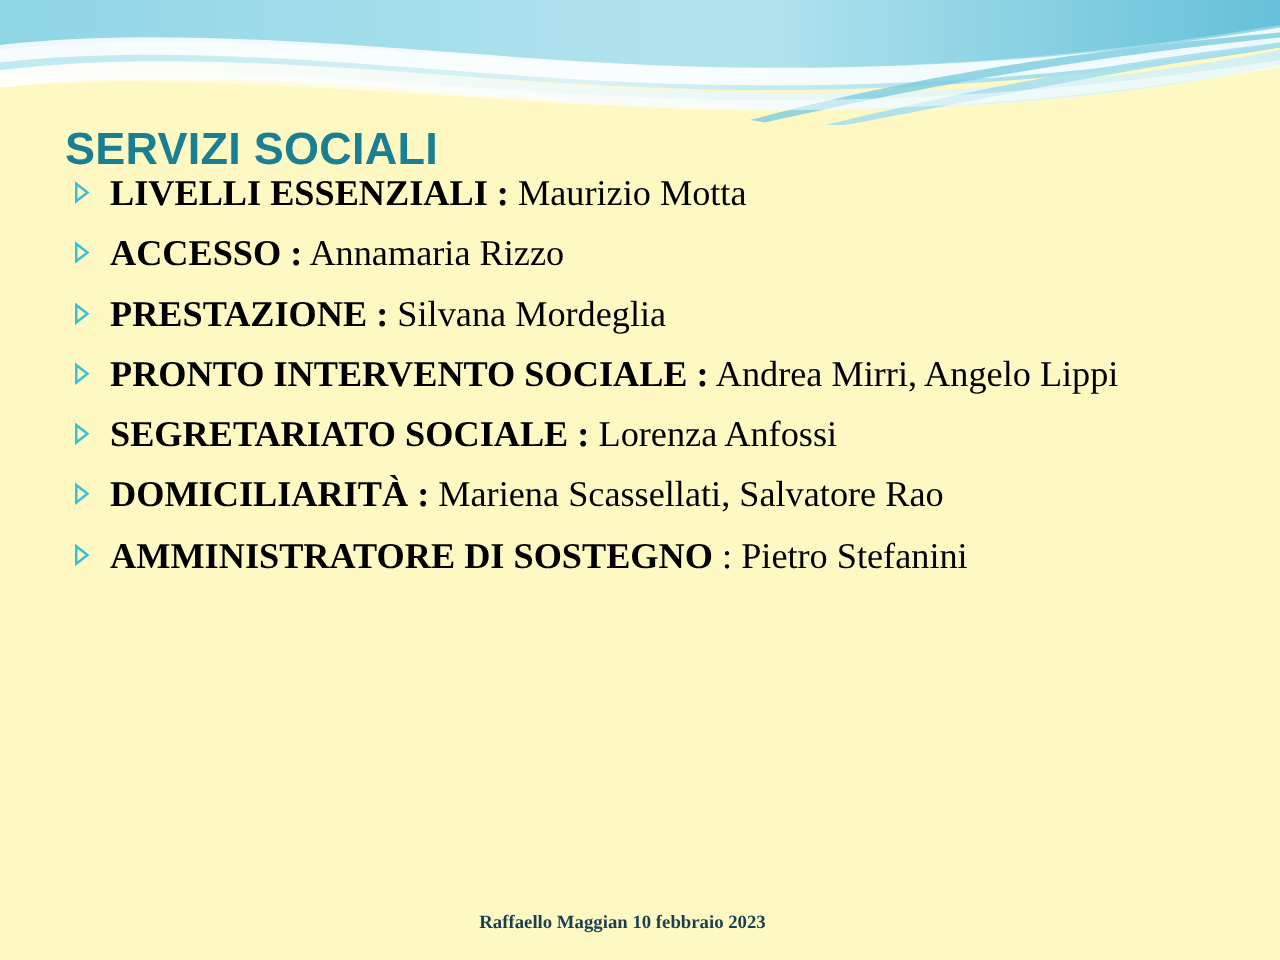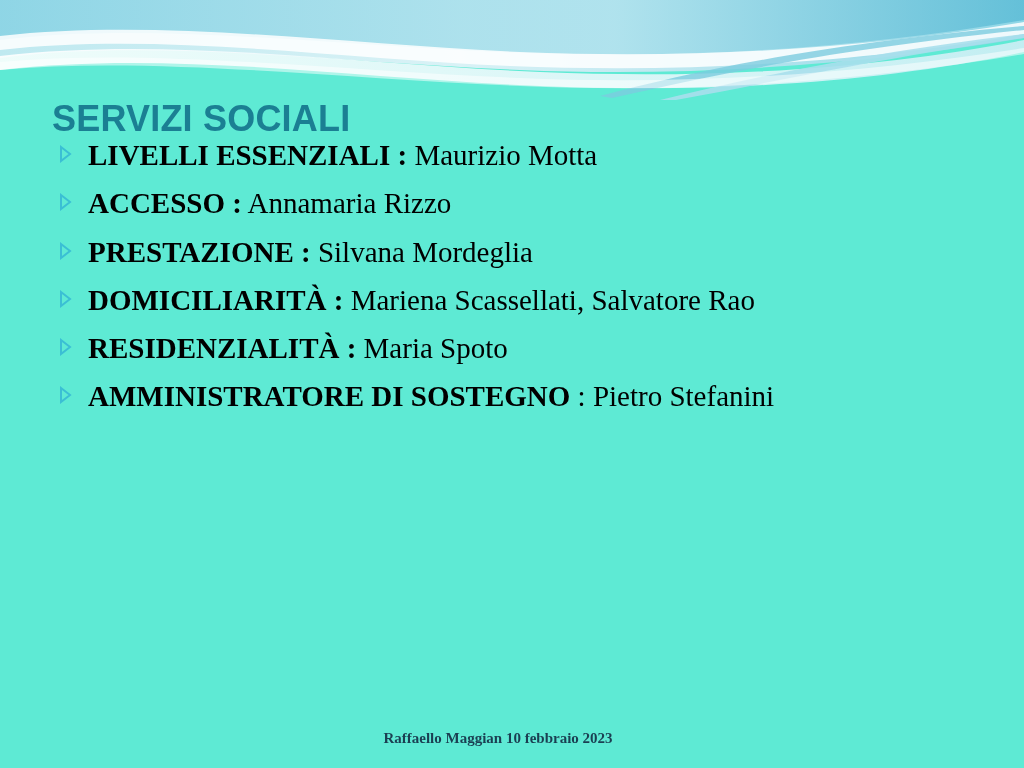--- a/index.html
+++ b/index.html
@@ -11,21 +11,21 @@
     height: 768px;
     background: #ffffff;
     font-family: "Liberation Serif", serif;
     overflow: hidden;
     position: relative;
   }
   .slide {
     position: relative;
     width: 1024px;
     height: 768px;
-    background: #5eead4;
+    background: #fef9c3;
     overflow: hidden;
   }
   .header-deco {
     position: absolute;
     top: 0;
     left: 0;
     width: 1024px;
     height: 100px;
     pointer-events: none;
   }
@@ -136,39 +136,47 @@
 
     <div class="bullet-row">
       <span class="bullet-marker">
         <svg width="18" height="18" viewBox="0 0 18 18">
             <path d="M3,2 L12,9 L3,16 Z" fill="none" stroke="#3bbfd4" stroke-width="2"></path>
           </svg>
       </span>
       <span class="bullet-text"><span class="lead">PRESTAZIONE :</span><span> Silvana Mordeglia</span></span>
     </div>
 
+    <div class="bullet-row">
+      <span class="bullet-marker">
+        <svg width="18" height="18" viewBox="0 0 18 18">
+            <path d="M3,2 L12,9 L3,16 Z" fill="none" stroke="#3bbfd4" stroke-width="2"></path>
+          </svg>
+      </span>
+      <span class="bullet-text"><span class="lead">PRONTO INTERVENTO SOCIALE :</span><span> Andrea Mirri, Angelo Lippi</span></span>
+    </div>
 
+    <div class="bullet-row">
+      <span class="bullet-marker">
+        <svg width="18" height="18" viewBox="0 0 18 18">
+            <path d="M3,2 L12,9 L3,16 Z" fill="none" stroke="#3bbfd4" stroke-width="2"></path>
+          </svg>
+      </span>
+      <span class="bullet-text"><span class="lead">SEGRETARIATO SOCIALE :</span><span> Lorenza Anfossi</span></span>
+    </div>
 
     <div class="bullet-row">
       <span class="bullet-marker">
         <svg width="18" height="18" viewBox="0 0 18 18">
             <path d="M3,2 L12,9 L3,16 Z" fill="none" stroke="#3bbfd4" stroke-width="2"></path>
           </svg>
       </span>
       <span class="bullet-text"><span class="lead">DOMICILIARITÀ :</span><span> Mariena Scassellati, Salvatore Rao</span></span>
     </div>
 
-    <div class="bullet-row">
-      <span class="bullet-marker">
-        <svg width="18" height="18" viewBox="0 0 18 18">
-            <path d="M3,2 L12,9 L3,16 Z" fill="none" stroke="#3bbfd4" stroke-width="2"></path>
-          </svg>
-      </span>
-      <span class="bullet-text"><span class="lead">RESIDENZIALITÀ  :</span><span> Maria Spoto</span></span>
-    </div>
 
     <div class="bullet-row">
       <span class="bullet-marker">
         <svg width="18" height="18" viewBox="0 0 18 18">
             <path d="M3,2 L12,9 L3,16 Z" fill="none" stroke="#3bbfd4" stroke-width="2"></path>
           </svg>
       </span>
       <span class="bullet-text"><span class="lead">AMMINISTRATORE DI SOSTEGNO</span><span> : Pietro Stefanini</span></span>
     </div>
 

